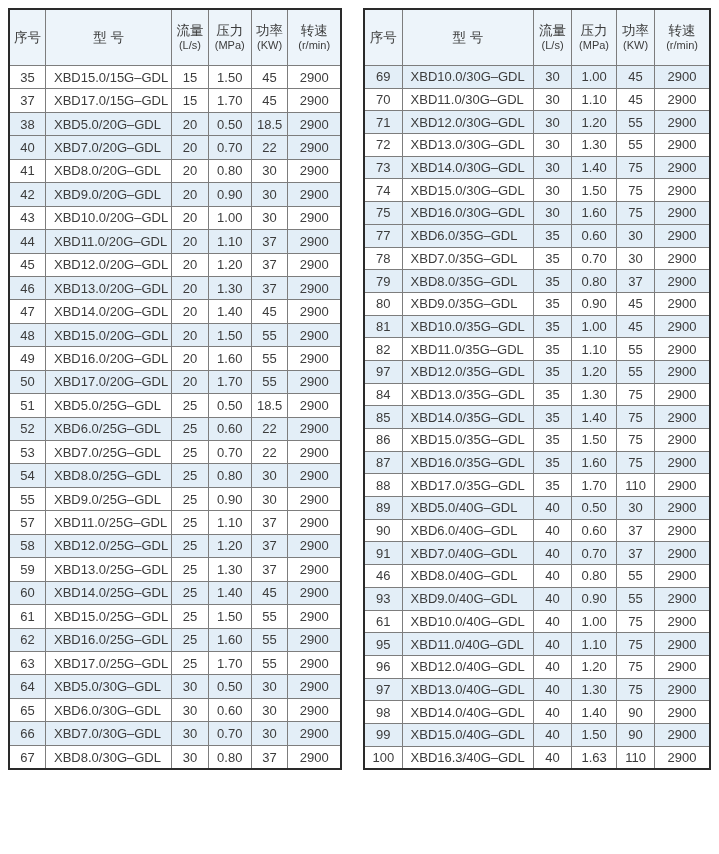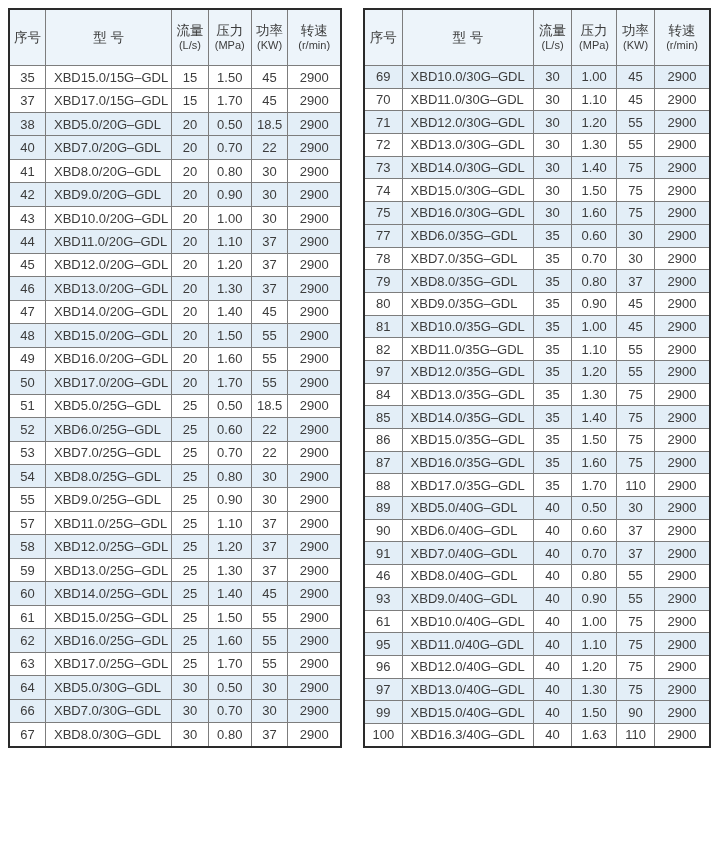--- a/index.html
+++ b/index.html
@@ -306,20 +306,28 @@
           <td class="speed-cell">2900</td>
         </tr>
         <tr class="alt">
           <td class="serial-cell">64</td>
           <td class="model-cell">XBD5.0/30G–GDL</td>
           <td class="flow-cell">30</td>
           <td class="pressure-cell">0.50</td>
           <td class="power-cell">30</td>
           <td class="speed-cell">2900</td>
         </tr>
+        <tr>
+          <td class="serial-cell">65</td>
+          <td class="model-cell">XBD6.0/30G–GDL</td>
+          <td class="flow-cell">30</td>
+          <td class="pressure-cell">0.60</td>
+          <td class="power-cell">30</td>
+          <td class="speed-cell">2900</td>
+        </tr>
         <tr class="alt">
           <td class="serial-cell">66</td>
           <td class="model-cell">XBD7.0/30G–GDL</td>
           <td class="flow-cell">30</td>
           <td class="pressure-cell">0.70</td>
           <td class="power-cell">30</td>
           <td class="speed-cell">2900</td>
         </tr>
         <tr>
           <td class="serial-cell">67</td>
@@ -569,20 +577,28 @@
           <td class="speed-cell">2900</td>
         </tr>
         <tr class="alt">
           <td class="serial-cell">97</td>
           <td class="model-cell">XBD13.0/40G–GDL</td>
           <td class="flow-cell">40</td>
           <td class="pressure-cell">1.30</td>
           <td class="power-cell">75</td>
           <td class="speed-cell">2900</td>
         </tr>
+        <tr>
+          <td class="serial-cell">98</td>
+          <td class="model-cell">XBD14.0/40G–GDL</td>
+          <td class="flow-cell">40</td>
+          <td class="pressure-cell">1.40</td>
+          <td class="power-cell">90</td>
+          <td class="speed-cell">2900</td>
+        </tr>
         <tr class="alt">
           <td class="serial-cell">99</td>
           <td class="model-cell">XBD15.0/40G–GDL</td>
           <td class="flow-cell">40</td>
           <td class="pressure-cell">1.50</td>
           <td class="power-cell">90</td>
           <td class="speed-cell">2900</td>
         </tr>
         <tr>
           <td class="serial-cell">100</td>

